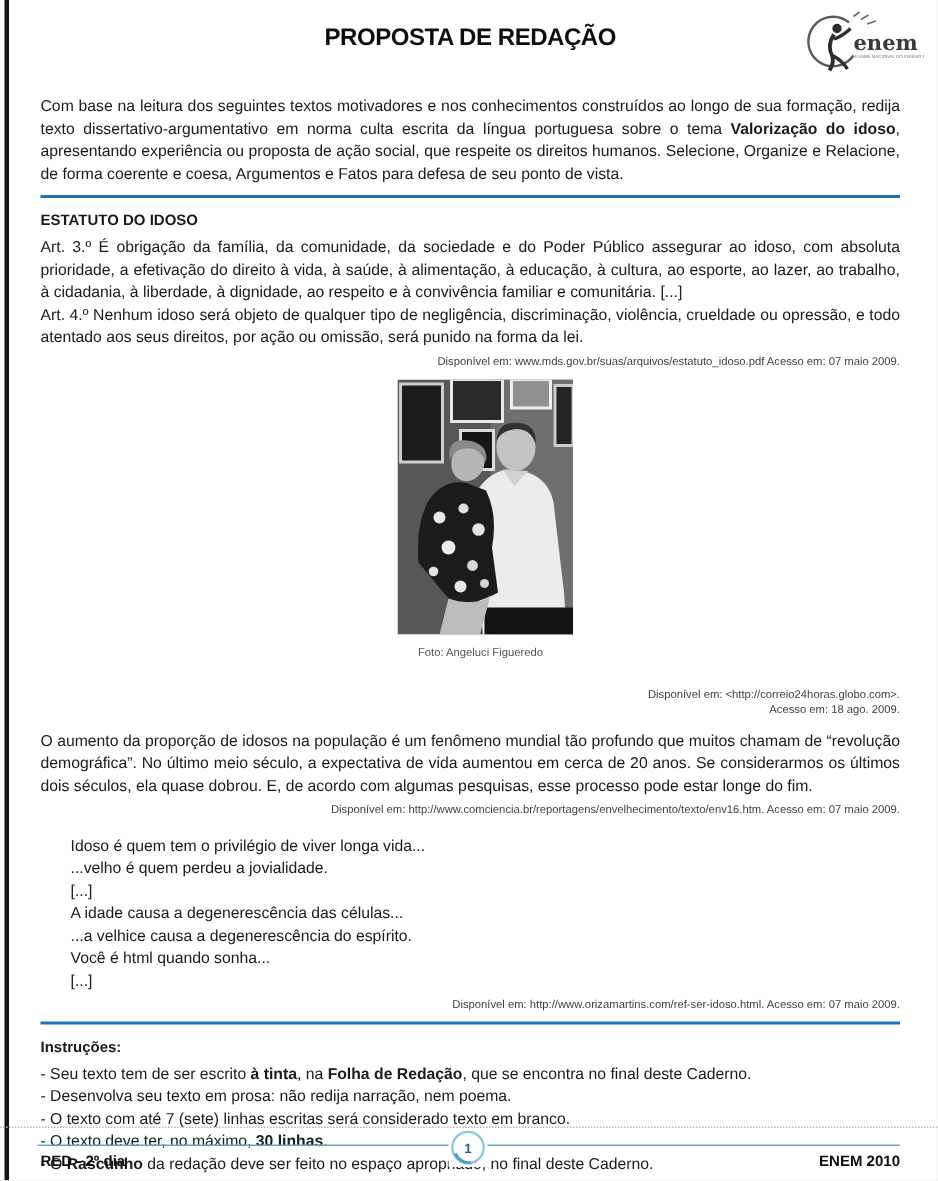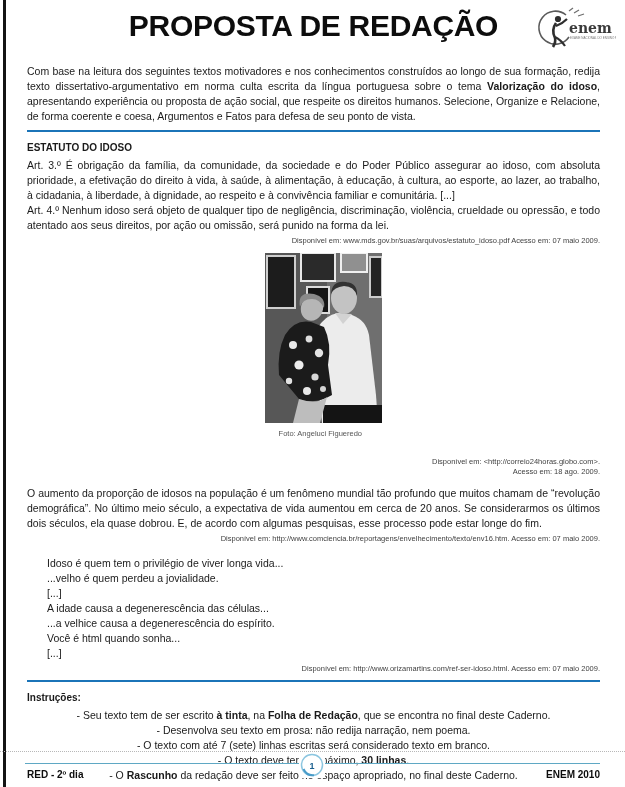--- a/index.html
+++ b/index.html
@@ -22,21 +22,21 @@
     color:var(--text_dark);
     overflow:hidden;
   }
   .scan-edge{
     position:absolute;left:3px;top:0;width:3px;height:787px;
     background:#141414;
   }
   .content{padding:0 25px 0 27px;}
   header{position:relative;padding-top:14px;height:44px;}
   h1.title{
-    text-align:center;font-size:30px;line-height:24px;
+    text-align:center;font-size:16px;line-height:24px;
     letter-spacing:-0.3px;font-weight:bold;color:#0d0d0d;
   }
   .logo{position:absolute;top:6px;right:-16px;width:84px;height:48px;}
   p.just{text-align:justify;}
   .intro{margin-top:20px;}
   hr.rule{
     border:none;border-top:2px solid var(--rule_blue);
     margin:6px 0 0 0;
   }
   h2.sec{font-size:10px;font-weight:bold;margin:8px 0 3px 0;}
@@ -46,21 +46,21 @@
   }
   figure.photo{width:97px;margin:7px auto 0 auto;}
   figcaption{
     text-align:right;font-size:7.5px;line-height:10px;
     color:var(--caption_gray);margin-top:2px;
   }
   .photo-src{margin-top:18px;}
   .demog{margin-top:9px;}
   .poem{margin:12px 0 0 20px;}
   .poem div{line-height:15px;}
-  .instr-item{line-height:15px;text-align:center;}
+  .instr-item{line-height:15px;}
   footer{position:absolute;left:0;bottom:0;width:625px;height:36px;}
   .perforation{
     position:absolute;top:0;left:0;width:625px;
     border-top:1px dotted #b8b8b8;
   }
   .footer-line{
     position:absolute;top:12px;left:25px;right:25px;
     border-top:1.5px solid var(--footer_line);
   }
   .page-badge{position:absolute;top:1px;left:299px;width:26px;height:26px;background:#fff;}

